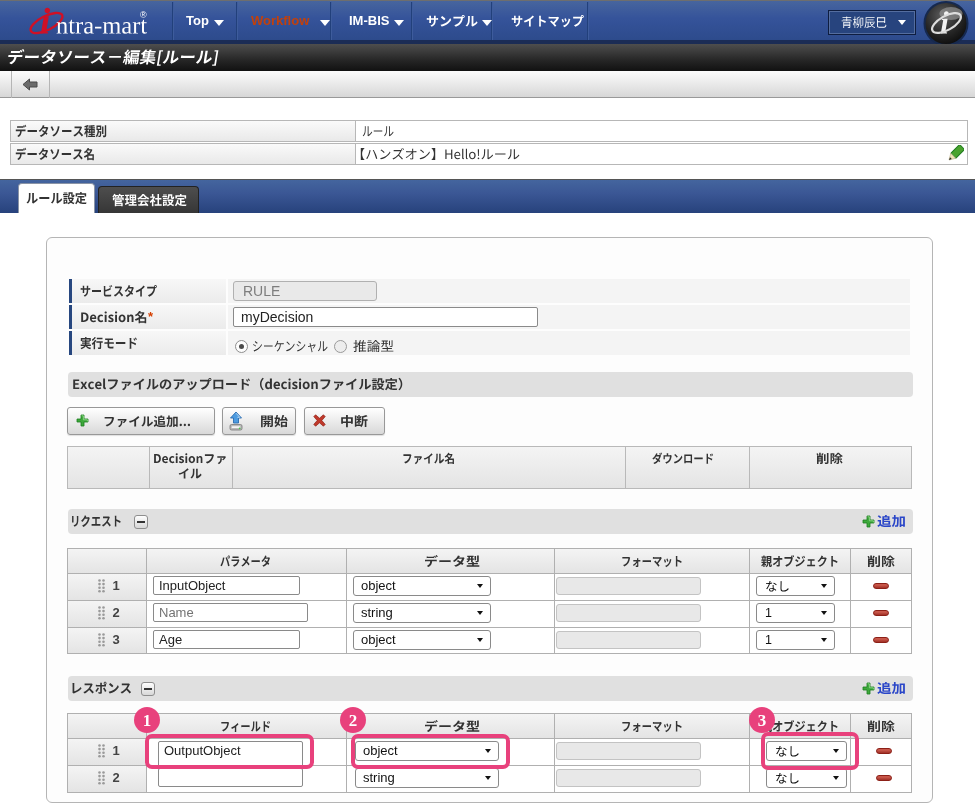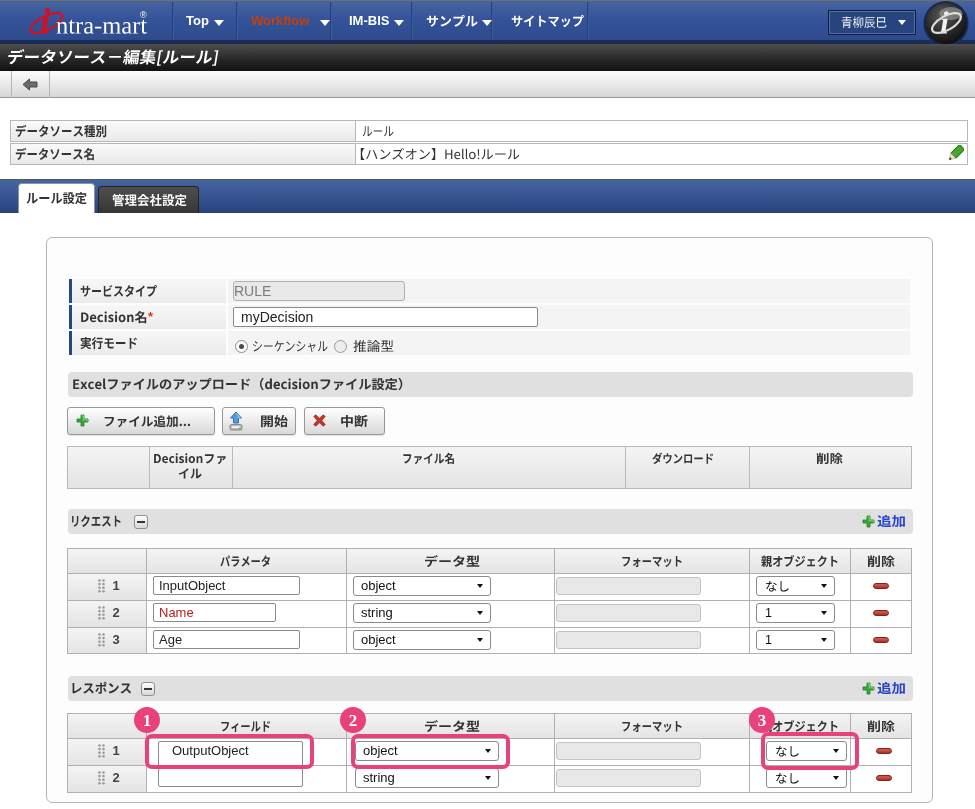--- a/index.html
+++ b/index.html
@@ -115,21 +115,21 @@
 <svg style="position:absolute;left:80px;top:281px" width="80" height="22" viewBox="0 0 80 22">
     <path transform="translate(0,15) scale(0.8462,1)" d="M0.8 -7.9V-6.1C1.0 -6.1 1.5 -6.2 2.2 -6.2H3.3V-4.4C3.3 -3.8 3.2 -3.3 3.2 -3.0H5.0C5.0 -3.3 5.0 -3.8 5.0 -4.4V-6.2H8.0V-5.7C8.0 -2.5 6.9 -1.4 4.4 -0.5L5.8 0.8C8.9 -0.6 9.7 -2.5 9.7 -5.7V-6.2H10.7C11.4 -6.2 11.8 -6.2 12.1 -6.1V-7.9C11.8 -7.8 11.4 -7.8 10.7 -7.8H9.7V-9.1C9.7 -9.7 9.8 -10.1 9.8 -10.3H8.0C8.0 -10.1 8.0 -9.7 8.0 -9.1V-7.8H5.0V-9.1C5.0 -9.6 5.0 -10.0 5.0 -10.2H3.2C3.2 -9.8 3.3 -9.4 3.3 -9.1V-7.8H2.2C1.5 -7.8 1.0 -7.9 0.8 -7.9Z M14.2 -6.0V-4.0C14.7 -4.0 15.5 -4.0 16.3 -4.0C17.8 -4.0 22.1 -4.0 23.3 -4.0C23.8 -4.0 24.5 -4.0 24.8 -4.0V-6.0C24.5 -6.0 23.9 -5.9 23.3 -5.9C22.1 -5.9 17.8 -5.9 16.3 -5.9C15.6 -5.9 14.7 -6.0 14.2 -6.0Z M35.6 -10.5 34.6 -10.1C34.9 -9.6 35.3 -8.8 35.6 -8.3L36.6 -8.7C36.4 -9.2 35.9 -10.0 35.6 -10.5ZM37.1 -11.1 36.1 -10.7C36.5 -10.2 36.9 -9.5 37.2 -8.9L38.2 -9.3C38.0 -9.8 37.5 -10.6 37.1 -11.1ZM30.0 -10.0H28.1C28.1 -9.6 28.2 -8.9 28.2 -8.6C28.2 -7.8 28.2 -3.0 28.2 -1.5C28.2 -0.4 28.8 0.2 30.0 0.4C30.5 0.5 31.3 0.6 32.1 0.6C33.6 0.6 35.5 0.5 36.8 0.3V-1.6C35.7 -1.3 33.6 -1.2 32.2 -1.2C31.7 -1.2 31.1 -1.2 30.7 -1.2C30.1 -1.4 29.9 -1.5 29.9 -2.1V-4.5C31.6 -4.9 33.7 -5.5 35.0 -6.0C35.4 -6.2 36.0 -6.4 36.5 -6.7L35.8 -8.3C35.3 -8.0 34.9 -7.8 34.4 -7.6C33.2 -7.1 31.4 -6.5 29.9 -6.2V-8.6C29.9 -9.0 29.9 -9.6 30.0 -10.0Z M49.8 -8.8 48.8 -9.6C48.5 -9.5 48.0 -9.4 47.4 -9.4C46.9 -9.4 43.5 -9.4 42.8 -9.4C42.5 -9.4 41.7 -9.5 41.3 -9.5V-7.7C41.6 -7.7 42.3 -7.8 42.8 -7.8C43.4 -7.8 46.7 -7.8 47.3 -7.8C47.0 -6.9 46.2 -5.6 45.3 -4.6C44.1 -3.2 42.1 -1.6 40.0 -0.9L41.3 0.5C43.1 -0.3 44.8 -1.7 46.2 -3.1C47.4 -1.9 48.6 -0.6 49.5 0.6L51.0 -0.7C50.2 -1.7 48.6 -3.3 47.3 -4.4C48.2 -5.6 48.9 -7.0 49.4 -8.0C49.5 -8.3 49.7 -8.7 49.8 -8.8Z M59.4 -10.3 57.5 -10.9C57.4 -10.4 57.1 -9.8 56.9 -9.5C56.3 -8.4 55.1 -6.6 52.8 -5.2L54.2 -4.1C55.5 -5.0 56.7 -6.3 57.6 -7.5H61.3C61.1 -6.7 60.6 -5.6 59.9 -4.6C59.1 -5.2 58.3 -5.7 57.6 -6.1L56.4 -4.9C57.1 -4.5 57.9 -3.9 58.8 -3.3C57.7 -2.2 56.3 -1.1 54.0 -0.5L55.5 0.9C57.6 0.1 59.0 -1.0 60.2 -2.2C60.7 -1.8 61.2 -1.4 61.5 -1.1L62.8 -2.5C62.4 -2.8 61.9 -3.2 61.3 -3.6C62.3 -4.9 62.9 -6.3 63.3 -7.4C63.4 -7.7 63.5 -8.0 63.7 -8.3L62.4 -9.1C62.1 -9.0 61.6 -9.0 61.2 -9.0H58.6C58.7 -9.3 59.1 -9.8 59.4 -10.3Z M65.8 -5.1 66.6 -3.4C68.2 -3.9 69.9 -4.6 71.2 -5.3V-1.1C71.2 -0.6 71.2 0.3 71.1 0.6H73.2C73.1 0.2 73.1 -0.6 73.1 -1.1V-6.4C74.3 -7.2 75.6 -8.2 76.6 -9.2L75.2 -10.5C74.3 -9.5 72.8 -8.2 71.5 -7.4C70.0 -6.5 68.1 -5.7 65.8 -5.1Z M88.5 -9.5C88.5 -9.9 88.8 -10.3 89.2 -10.3C89.6 -10.3 89.9 -9.9 89.9 -9.5C89.9 -9.1 89.6 -8.8 89.2 -8.8C88.8 -8.8 88.5 -9.1 88.5 -9.5ZM87.6 -9.5 87.7 -9.3C87.4 -9.2 87.1 -9.2 86.9 -9.2C86.2 -9.2 81.9 -9.2 80.9 -9.2C80.5 -9.2 79.7 -9.3 79.4 -9.3V-7.5C79.7 -7.5 80.3 -7.6 80.9 -7.6C81.9 -7.6 86.2 -7.6 87.0 -7.6C86.8 -6.4 86.3 -5.0 85.4 -3.9C84.4 -2.6 82.9 -1.4 80.3 -0.8L81.8 0.7C84.1 -0.0 85.8 -1.3 87.0 -2.9C88.1 -4.3 88.6 -6.3 88.9 -7.6L89.0 -8.0L89.2 -8.0C90.1 -8.0 90.8 -8.7 90.8 -9.5C90.8 -10.4 90.1 -11.1 89.2 -11.1C88.3 -11.1 87.6 -10.4 87.6 -9.5Z" fill="#333"></path>
   </svg>
 <svg style="position:absolute;left:80px;top:307px" width="70" height="22" viewBox="0 0 70 22">
     <path transform="translate(0,15)" d="M1.2 0.0H3.9C6.8 0.0 8.6 -1.6 8.6 -4.9C8.6 -8.1 6.8 -9.6 3.8 -9.6H1.2ZM3.1 -1.6V-8.1H3.7C5.5 -8.1 6.6 -7.2 6.6 -4.9C6.6 -2.5 5.5 -1.6 3.7 -1.6Z M13.5 0.2C14.4 0.2 15.3 -0.1 16.0 -0.6L15.4 -1.8C14.8 -1.5 14.3 -1.3 13.7 -1.3C12.6 -1.3 11.9 -1.9 11.7 -3.1H16.2C16.2 -3.3 16.3 -3.6 16.3 -4.0C16.3 -6.0 15.2 -7.5 13.2 -7.5C11.5 -7.5 9.9 -6.0 9.9 -3.6C9.9 -1.2 11.4 0.2 13.5 0.2ZM11.7 -4.4C11.8 -5.4 12.5 -6.0 13.3 -6.0C14.2 -6.0 14.7 -5.4 14.7 -4.4Z M21.0 0.2C21.8 0.2 22.6 -0.1 23.3 -0.7L22.6 -2.0C22.2 -1.6 21.7 -1.4 21.2 -1.4C20.1 -1.4 19.4 -2.3 19.4 -3.6C19.4 -5.0 20.1 -5.9 21.2 -5.9C21.6 -5.9 22.0 -5.7 22.3 -5.4L23.2 -6.6C22.7 -7.1 22.0 -7.5 21.1 -7.5C19.1 -7.5 17.4 -6.1 17.4 -3.6C17.4 -1.2 19.0 0.2 21.0 0.2Z M24.7 0.0H26.6V-7.3H24.7ZM25.7 -8.5C26.3 -8.5 26.8 -8.9 26.8 -9.5C26.8 -10.1 26.3 -10.5 25.7 -10.5C25.0 -10.5 24.6 -10.1 24.6 -9.5C24.6 -8.9 25.0 -8.5 25.7 -8.5Z M30.7 0.2C32.6 0.2 33.6 -0.8 33.6 -2.1C33.6 -3.5 32.6 -4.0 31.6 -4.3C30.8 -4.6 30.2 -4.8 30.2 -5.3C30.2 -5.7 30.5 -6.0 31.1 -6.0C31.7 -6.0 32.2 -5.8 32.7 -5.4L33.6 -6.6C33.0 -7.0 32.1 -7.5 31.1 -7.5C29.4 -7.5 28.4 -6.5 28.4 -5.2C28.4 -4.0 29.4 -3.5 30.3 -3.1C31.1 -2.8 31.8 -2.6 31.8 -2.0C31.8 -1.6 31.5 -1.2 30.8 -1.2C30.1 -1.2 29.5 -1.5 28.8 -2.0L28.0 -0.8C28.7 -0.2 29.8 0.2 30.7 0.2Z M35.1 0.0H37.0V-7.3H35.1ZM36.1 -8.5C36.7 -8.5 37.2 -8.9 37.2 -9.5C37.2 -10.1 36.7 -10.5 36.1 -10.5C35.4 -10.5 35.0 -10.1 35.0 -9.5C35.0 -8.9 35.4 -8.5 36.1 -8.5Z M42.1 0.2C43.9 0.2 45.6 -1.2 45.6 -3.6C45.6 -6.1 43.9 -7.5 42.1 -7.5C40.3 -7.5 38.6 -6.1 38.6 -3.6C38.6 -1.2 40.3 0.2 42.1 0.2ZM42.1 -1.4C41.1 -1.4 40.5 -2.3 40.5 -3.6C40.5 -5.0 41.1 -5.9 42.1 -5.9C43.1 -5.9 43.6 -5.0 43.6 -3.6C43.6 -2.3 43.1 -1.4 42.1 -1.4Z M47.2 0.0H49.1V-5.0C49.6 -5.5 50.0 -5.8 50.6 -5.8C51.3 -5.8 51.6 -5.4 51.6 -4.3V0.0H53.5V-4.5C53.5 -6.4 52.9 -7.5 51.3 -7.5C50.3 -7.5 49.6 -6.9 48.9 -6.3H48.9L48.8 -7.3H47.2Z M59.1 -11.1C58.4 -9.7 57.0 -8.1 54.8 -7.0C55.1 -6.7 55.7 -6.1 55.9 -5.7C56.4 -6.0 56.9 -6.4 57.4 -6.7C58.0 -6.2 58.8 -5.5 59.3 -4.9C58.0 -3.9 56.4 -3.1 54.8 -2.7C55.1 -2.4 55.5 -1.7 55.7 -1.3C56.7 -1.6 57.6 -2.0 58.6 -2.5V1.2H60.1V0.7H64.6V1.2H66.2V-4.7H61.5C62.8 -6.0 63.9 -7.5 64.5 -9.3L63.5 -9.8L63.2 -9.8H60.3C60.5 -10.1 60.7 -10.4 60.9 -10.8ZM64.6 -0.8H60.1V-3.3H64.6ZM59.1 -8.4H62.4C61.9 -7.5 61.3 -6.7 60.6 -6.0C60.0 -6.6 59.2 -7.2 58.5 -7.7C58.7 -7.9 59.0 -8.2 59.1 -8.4Z" fill="#333"></path>
   </svg>
 <div class="ab" style="left:148px;top:309px;color:#d43f00;font-weight:bold;font-size:13px">*</div>
 <svg style="position:absolute;left:80px;top:333px" width="61" height="22" viewBox="0 0 61 22">
     <path transform="translate(0,15) scale(0.8923,1)" d="M2.3 -5.5V-4.2H5.6C5.6 -3.9 5.6 -3.7 5.5 -3.4H0.8V-2.0H4.7C4.0 -1.3 2.8 -0.6 0.6 -0.1C0.9 0.2 1.4 0.8 1.5 1.2C4.2 0.4 5.7 -0.6 6.4 -1.7C7.5 -0.1 9.0 0.8 11.5 1.2C11.7 0.8 12.1 0.2 12.4 -0.2C10.4 -0.4 8.9 -1.0 8.0 -2.0H12.2V-3.4H7.1C7.1 -3.7 7.2 -3.9 7.2 -4.2H10.8V-5.5H7.2V-6.2H11.0V-7.1H12.1V-9.9H7.3V-11.0H5.7V-9.9H0.9V-7.1H2.1V-6.2H5.6V-5.5ZM5.6 -8.2V-7.5H2.5V-8.5H10.5V-7.5H7.2V-8.2Z M18.8 -10.3V-8.8H25.2V-10.3ZM16.3 -11.0C15.7 -10.1 14.4 -9.0 13.3 -8.3C13.6 -8.0 14.0 -7.3 14.2 -7.0C15.5 -7.9 16.9 -9.2 17.8 -10.4ZM18.3 -6.7V-5.2H22.1V-0.7C22.1 -0.5 22.0 -0.4 21.8 -0.4C21.6 -0.4 20.7 -0.4 19.9 -0.5C20.1 0.0 20.4 0.7 20.4 1.1C21.6 1.1 22.4 1.1 23.0 0.9C23.5 0.6 23.7 0.2 23.7 -0.6V-5.2H25.5V-6.7ZM16.8 -8.2C16.0 -6.7 14.5 -5.2 13.2 -4.3C13.5 -4.0 14.0 -3.3 14.3 -3.0C14.6 -3.2 15.0 -3.6 15.3 -3.9V1.2H16.9V-5.7C17.4 -6.3 17.9 -7.0 18.3 -7.6Z M27.4 -5.8V-4.1C27.8 -4.1 28.4 -4.2 28.8 -4.2H30.9V-1.7C30.9 -0.4 31.5 0.5 33.9 0.5C35.1 0.5 36.6 0.4 37.4 0.4L37.5 -1.4C36.5 -1.3 35.3 -1.2 34.2 -1.2C33.1 -1.2 32.7 -1.5 32.7 -2.2V-4.2H36.7C36.9 -4.2 37.5 -4.2 37.9 -4.1L37.9 -5.8C37.5 -5.8 36.9 -5.8 36.6 -5.8H32.7V-8.0H35.8C36.2 -8.0 36.6 -7.9 36.9 -7.9V-9.6C36.6 -9.5 36.2 -9.5 35.8 -9.5C34.6 -9.5 30.6 -9.5 29.5 -9.5C29.0 -9.5 28.6 -9.5 28.2 -9.6V-7.9C28.6 -8.0 29.0 -8.0 29.5 -8.0H30.9V-5.8H28.8C28.4 -5.8 27.7 -5.8 27.4 -5.8Z M40.2 -6.0V-4.0C40.7 -4.0 41.5 -4.0 42.3 -4.0C43.8 -4.0 48.1 -4.0 49.3 -4.0C49.8 -4.0 50.5 -4.0 50.8 -4.0V-6.0C50.5 -6.0 49.9 -5.9 49.3 -5.9C48.1 -5.9 43.8 -5.9 42.3 -5.9C41.6 -5.9 40.7 -6.0 40.2 -6.0Z M60.9 -9.7 59.8 -9.2C60.3 -8.5 60.5 -8.0 60.9 -7.2L62.0 -7.7C61.8 -8.3 61.2 -9.1 60.9 -9.7ZM62.6 -10.4 61.5 -9.9C62.0 -9.2 62.3 -8.7 62.7 -7.9L63.8 -8.5C63.5 -9.0 62.9 -9.9 62.6 -10.4ZM55.7 -1.1C55.7 -0.5 55.6 0.2 55.5 0.8H57.6C57.5 0.2 57.5 -0.7 57.5 -1.1V-4.7C58.9 -4.3 60.8 -3.5 62.2 -2.8L62.9 -4.6C61.7 -5.2 59.2 -6.1 57.5 -6.6V-8.5C57.5 -9.1 57.5 -9.6 57.6 -10.1H55.5C55.6 -9.6 55.7 -9.0 55.7 -8.5C55.7 -7.4 55.7 -2.1 55.7 -1.1Z" fill="#333"></path>
   </svg>
-<div class="ab" style="left:233px;top:281px;width:172px;height:20px;background:#e9e9e9;border:1px solid #b0b0b0;border-radius:3px;color:#7d7d7d;font-size:14px;line-height:18px;">RULE</div>
+<div class="ab" style="left:233px;top:281px;width:144px;height:20px;background:#e9e9e9;border:1px solid #b0b0b0;border-radius:3px;color:#7d7d7d;font-size:14px;line-height:18px;padding-left:9px">RULE</div>
 <div class="ab" style="left:233px;top:307px;width:305px;height:20px;background:#fff;border:1px solid #8a8a8a;border-radius:2px;color:#222;font-size:14px;line-height:18px;padding-left:7px">myDecision</div>
 <div class="ab" style="left:235px;top:340px;width:13px;height:13px;border-radius:50%;background:#fdfdfd;border:1px solid #8e8e8e"></div>
 <div class="ab" style="left:239px;top:344px;width:5px;height:5px;border-radius:50%;background:#4a4a4a"></div>
 <svg style="position:absolute;left:252px;top:336px" width="79" height="22" viewBox="0 0 79 22">
     <path transform="translate(0,15) scale(0.8352,1)" d="M3.9 -10.0 3.3 -9.1C4.1 -8.7 5.5 -7.7 6.1 -7.3L6.7 -8.2C6.2 -8.6 4.7 -9.6 3.9 -10.0ZM2.0 -0.7 2.6 0.4C3.8 0.1 5.6 -0.5 6.9 -1.2C8.9 -2.5 10.8 -4.1 11.9 -5.9L11.2 -7.0C10.2 -5.1 8.5 -3.4 6.3 -2.2C5.0 -1.5 3.4 -0.9 2.0 -0.7ZM1.9 -7.1 1.4 -6.2C2.2 -5.8 3.6 -4.9 4.2 -4.4L4.8 -5.3C4.2 -5.7 2.7 -6.6 1.9 -7.1Z M14.3 -5.6V-4.4C14.7 -4.4 15.4 -4.4 16.1 -4.4C17.1 -4.4 22.3 -4.4 23.3 -4.4C23.9 -4.4 24.4 -4.4 24.7 -4.4V-5.6C24.4 -5.6 23.9 -5.6 23.3 -5.6C22.3 -5.6 17.1 -5.6 16.1 -5.6C15.4 -5.6 14.7 -5.6 14.3 -5.6Z M31.4 -10.0 30.1 -10.3C30.1 -10.0 30.0 -9.6 29.9 -9.3C29.8 -8.8 29.5 -8.1 29.2 -7.4C28.7 -6.6 27.8 -5.3 26.9 -4.6L27.9 -4.0C28.7 -4.7 29.5 -5.8 30.1 -6.8H33.4C33.2 -3.5 31.8 -1.8 30.5 -0.8C30.2 -0.6 29.8 -0.4 29.5 -0.2L30.6 0.5C32.8 -0.9 34.3 -3.1 34.5 -6.8H36.7C37.0 -6.8 37.5 -6.8 37.9 -6.8V-7.9C37.5 -7.8 37.0 -7.8 36.7 -7.8H30.5C30.7 -8.3 30.9 -8.8 31.0 -9.1C31.1 -9.4 31.3 -9.8 31.4 -10.0Z M42.0 -9.5 41.2 -8.7C42.2 -8.1 43.8 -6.7 44.4 -6.0L45.3 -6.8C44.5 -7.6 42.9 -8.9 42.0 -9.5ZM40.8 -0.8 41.5 0.2C43.7 -0.2 45.3 -0.9 46.6 -1.8C48.6 -3.0 50.1 -4.8 51.0 -6.4L50.4 -7.5C49.6 -5.9 48.0 -4.0 46.0 -2.7C44.8 -1.9 43.1 -1.2 40.8 -0.8Z M55.9 -10.0 55.3 -9.1C56.1 -8.7 57.5 -7.7 58.1 -7.3L58.7 -8.2C58.2 -8.6 56.7 -9.6 55.9 -10.0ZM54.0 -0.7 54.6 0.4C55.8 0.1 57.6 -0.5 58.9 -1.2C60.9 -2.5 62.8 -4.1 63.9 -5.9L63.2 -7.0C62.2 -5.1 60.5 -3.4 58.3 -2.2C57.0 -1.5 55.4 -0.9 54.0 -0.7ZM54.0 -7.1 53.4 -6.2C54.2 -5.8 55.6 -4.9 56.2 -4.4L56.8 -5.3C56.2 -5.7 54.7 -6.6 54.0 -7.1Z M76.2 -6.2 75.6 -6.6C75.5 -6.6 75.3 -6.5 75.1 -6.5C74.7 -6.4 72.4 -5.9 70.6 -5.6L70.2 -7.1C70.1 -7.4 70.0 -7.7 70.0 -8.0L68.9 -7.7C69.0 -7.5 69.1 -7.2 69.2 -6.9L69.6 -5.4L68.0 -5.1C67.7 -5.1 67.3 -5.0 67.0 -5.0L67.2 -4.0L69.9 -4.5L71.2 0.2C71.3 0.5 71.3 0.9 71.4 1.2L72.5 0.9C72.4 0.7 72.3 0.2 72.2 0.0C72.0 -0.6 71.4 -2.9 70.8 -4.7L74.8 -5.5C74.3 -4.7 73.4 -3.5 72.6 -2.8L73.5 -2.4C74.4 -3.2 75.7 -5.1 76.2 -6.2Z M84.8 -0.3 85.5 0.3C85.6 0.2 85.7 0.1 85.9 0.0C87.5 -0.7 89.3 -2.1 90.4 -3.6L89.8 -4.5C88.8 -3.0 87.2 -1.8 86.0 -1.3C86.0 -1.7 86.0 -8.0 86.0 -8.8C86.0 -9.3 86.0 -9.6 86.0 -9.8H84.8C84.8 -9.6 84.9 -9.3 84.9 -8.8C84.9 -8.0 84.9 -1.6 84.9 -1.0C84.9 -0.7 84.9 -0.5 84.8 -0.3ZM78.9 -0.3 79.8 0.3C80.9 -0.6 81.8 -1.9 82.1 -3.2C82.5 -4.5 82.5 -7.3 82.5 -8.8C82.5 -9.2 82.6 -9.6 82.6 -9.7H81.4C81.5 -9.4 81.5 -9.2 81.5 -8.8C81.5 -7.3 81.5 -4.7 81.1 -3.5C80.7 -2.3 80.0 -1.1 78.9 -0.3Z" fill="#333"></path>
   </svg>
 <div class="ab" style="left:334px;top:340px;width:13px;height:13px;border-radius:50%;background:#ededed;border:1px solid #9a9a9a"></div>
 <svg style="position:absolute;left:353px;top:336px" width="44" height="22" viewBox="0 0 44 22">
     <path transform="translate(0,15) scale(1.0513,1)" d="M8.7 -5.0V-3.2H6.6V-5.0ZM6.6 -10.9C6.1 -9.0 5.1 -7.3 4.0 -6.1C4.2 -5.9 4.5 -5.5 4.7 -5.3C5.0 -5.7 5.3 -6.1 5.6 -6.5V1.0H6.6V0.4H12.5V-0.5H9.6V-2.4H11.9V-3.2H9.6V-5.0H11.9V-5.8H9.6V-7.6H12.3V-8.5H9.7C10.0 -9.1 10.3 -9.9 10.6 -10.6L9.6 -10.9C9.4 -10.2 9.0 -9.2 8.7 -8.5H6.7C7.0 -9.2 7.3 -9.9 7.5 -10.7ZM8.7 -5.8H6.6V-7.6H8.7ZM8.7 -2.4V-0.5H6.6V-2.4ZM2.3 -10.9V-8.3H0.6V-7.4H2.3V-4.5L0.4 -4.0L0.6 -3.1L2.3 -3.6V-0.1C2.3 0.0 2.3 0.1 2.1 0.1C1.9 0.1 1.4 0.1 0.8 0.1C0.9 0.4 1.1 0.8 1.1 1.0C2.0 1.0 2.5 1.0 2.8 0.8C3.2 0.7 3.3 0.4 3.3 -0.2V-3.9L4.7 -4.3L4.5 -5.2L3.3 -4.8V-7.4H4.5V-8.3H3.3V-10.9Z M21.6 -10.0C22.4 -8.8 23.8 -7.4 25.1 -6.5C25.2 -6.8 25.5 -7.1 25.6 -7.4C24.3 -8.1 22.9 -9.5 22.0 -10.9H21.1C20.4 -9.6 19.0 -8.1 17.6 -7.2C17.8 -7.0 18.0 -6.7 18.1 -6.4C19.5 -7.4 20.9 -8.8 21.6 -10.0ZM19.4 -7.3V-6.5H23.9V-7.3ZM14.1 -7.0V-6.2H17.6V-7.0ZM14.1 -10.5V-9.7H17.5V-10.5ZM14.1 -5.3V-4.5H17.6V-5.3ZM13.5 -8.8V-7.9H18.0V-8.8ZM24.0 -4.6V-2.7H22.9V-4.6ZM18.4 -5.4V1.0H19.3V-1.9H20.4V0.9H21.1V-1.9H22.2V0.9H22.9V-1.9H24.0V0.1C24.0 0.2 24.0 0.2 23.9 0.2C23.8 0.2 23.5 0.2 23.1 0.2C23.2 0.5 23.3 0.8 23.4 1.0C23.9 1.0 24.3 1.0 24.6 0.9C24.8 0.7 24.9 0.5 24.9 0.1V-5.4ZM20.4 -4.6V-2.7H19.3V-4.6ZM21.1 -4.6H22.2V-2.7H21.1ZM14.0 -3.5V0.9H14.9V0.3H17.6V-3.5ZM14.9 -2.7H16.7V-0.5H14.9Z M34.3 -10.2V-5.8H35.2V-10.2ZM36.7 -10.8V-5.0C36.7 -4.9 36.6 -4.8 36.4 -4.8C36.2 -4.8 35.6 -4.8 34.8 -4.8C35.0 -4.5 35.1 -4.2 35.2 -3.9C36.1 -3.9 36.7 -3.9 37.1 -4.1C37.5 -4.2 37.6 -4.5 37.6 -5.0V-10.8ZM31.0 -9.5V-7.7H29.4V-7.8V-9.5ZM26.9 -7.7V-6.9H28.5C28.3 -6.0 27.9 -5.1 26.8 -4.4C26.9 -4.3 27.3 -3.9 27.4 -3.7C28.7 -4.6 29.2 -5.7 29.4 -6.9H31.0V-4.1H32.0V-6.9H33.4V-7.7H32.0V-9.5H33.2V-10.4H27.3V-9.5H28.5V-7.8V-7.7ZM32.1 -4.3V-2.9H28.0V-2.0H32.1V-0.3H26.6V0.6H38.4V-0.3H33.1V-2.0H37.0V-2.9H33.1V-4.3Z" fill="#333"></path>
   </svg>
@@ -267,21 +267,21 @@
     <circle cx="1.5" cy="1.5" r="1.3" fill="#9a9a9a"></circle>
     <circle cx="1.5" cy="5.1" r="1.3" fill="#9a9a9a"></circle>
     <circle cx="1.5" cy="8.7" r="1.3" fill="#9a9a9a"></circle>
     <circle cx="1.5" cy="12.3" r="1.3" fill="#9a9a9a"></circle>
     <circle cx="5.5" cy="1.5" r="1.3" fill="#9a9a9a"></circle>
     <circle cx="5.5" cy="5.1" r="1.3" fill="#9a9a9a"></circle>
     <circle cx="5.5" cy="8.7" r="1.3" fill="#9a9a9a"></circle>
     <circle cx="5.5" cy="12.3" r="1.3" fill="#9a9a9a"></circle>
   </svg>
 <div class="ab" style="left:109px;top:605px;width:14px;height:16px;font-weight:bold;font-size:13px;color:#444;text-align:center;line-height:16px">2</div>
-<div class="ab" style="left:153px;top:603px;width:123px;height:19px;background:#fff;border:1px solid #8a8a8a;border-radius:2px;font-size:13px;line-height:17px;padding-left:5px;color:#b91c1c">Name</div>
+<div class="ab" style="left:153px;top:603px;width:155px;height:19px;background:#fff;border:1px solid #8a8a8a;border-radius:2px;font-size:13px;line-height:17px;padding-left:5px;color:#737373">Name</div>
 <div class="ab" style="left:353px;top:603px;width:138px;height:20px;background:#fff;border:1px solid #8a8a8a;border-radius:3px;font-size:13px;line-height:18px;padding-left:7px;color:#111">string</div>
 <div class="tri" style="left:477px;top:611px;border-left:3.5px solid transparent;border-right:3.5px solid transparent;border-top:4.5px solid #111"></div>
 <div class="ab" style="left:556px;top:604px;width:145px;height:18px;background:#e8e8e8;border:1px solid #c3c3c3;border-radius:3px"></div>
 <div class="ab" style="left:756px;top:603px;width:79px;height:20px;background:#fff;border:1px solid #8a8a8a;border-radius:3px;font-size:12.5px;line-height:18px;padding-left:8px;color:#111">1</div>
 <div class="tri" style="left:821px;top:611px;border-left:3.5px solid transparent;border-right:3.5px solid transparent;border-top:4.5px solid #111"></div>
 <div class="ab" style="left:873px;top:610px;width:16px;height:6px;background:linear-gradient(#c8574a 30%,#a03027);border-radius:3px;border:1px solid #8c2017"></div>
 <div class="ab" style="left:67px;top:627px;width:80px;height:27px;background:linear-gradient(#f4f4f4,#e4e4e4);border:1px solid #b0b0b0"></div>
 <div class="ab" style="left:146px;top:627px;width:201px;height:27px;background:#fff;border:1px solid #b0b0b0"></div>
 <div class="ab" style="left:346px;top:627px;width:209px;height:27px;background:#fff;border:1px solid #b0b0b0"></div>
 <div class="ab" style="left:554px;top:627px;width:196px;height:27px;background:#fff;border:1px solid #b0b0b0"></div>
@@ -336,21 +336,21 @@
     <circle cx="1.5" cy="1.5" r="1.3" fill="#9a9a9a"></circle>
     <circle cx="1.5" cy="5.1" r="1.3" fill="#9a9a9a"></circle>
     <circle cx="1.5" cy="8.7" r="1.3" fill="#9a9a9a"></circle>
     <circle cx="1.5" cy="12.3" r="1.3" fill="#9a9a9a"></circle>
     <circle cx="5.5" cy="1.5" r="1.3" fill="#9a9a9a"></circle>
     <circle cx="5.5" cy="5.1" r="1.3" fill="#9a9a9a"></circle>
     <circle cx="5.5" cy="8.7" r="1.3" fill="#9a9a9a"></circle>
     <circle cx="5.5" cy="12.3" r="1.3" fill="#9a9a9a"></circle>
   </svg>
 <div class="ab" style="left:109px;top:743px;width:14px;height:16px;font-weight:bold;font-size:13px;color:#444;text-align:center;line-height:16px">1</div>
-<div class="ab" style="left:158px;top:741px;width:145px;height:31px;background:#fff;border:1px solid #8a8a8a;border-radius:2px;font-size:13px;line-height:17px;padding-left:13px;color:#222">OutputObject</div>
+<div class="ab" style="left:158px;top:741px;width:145px;height:31px;background:#fff;border:1px solid #8a8a8a;border-radius:2px;font-size:13px;line-height:17px;padding-left:5px;color:#222">OutputObject</div>
 <div class="ab" style="left:355px;top:741px;width:144px;height:20px;background:#fff;border:1px solid #8a8a8a;border-radius:3px;font-size:13px;line-height:18px;padding-left:7px;color:#111">object</div>
 <div class="tri" style="left:485px;top:749px;border-left:3.5px solid transparent;border-right:3.5px solid transparent;border-top:4.5px solid #111"></div>
 <div class="ab" style="left:556px;top:742px;width:145px;height:18px;background:#e8e8e8;border:1px solid #c3c3c3;border-radius:3px"></div>
 <div class="ab" style="left:766px;top:741px;width:81px;height:20px;background:#fff;border:1px solid #8a8a8a;border-radius:3px"></div>
 <svg style="position:absolute;left:775px;top:741px" width="28" height="22" viewBox="0 0 28 22">
     <path transform="translate(0,15)" d="M11.1 -5.7 11.7 -6.6C11.1 -7.0 9.6 -7.8 8.7 -8.2L8.2 -7.5C9.1 -7.1 10.4 -6.3 11.1 -5.7ZM7.8 -2.1 7.8 -1.5C7.8 -0.8 7.4 -0.3 6.4 -0.3C5.4 -0.3 5.0 -0.7 5.0 -1.2C5.0 -1.8 5.6 -2.2 6.5 -2.2C6.9 -2.2 7.4 -2.2 7.8 -2.1ZM8.6 -6.1H7.6C7.6 -5.2 7.7 -3.9 7.8 -2.9C7.4 -3.0 7.0 -3.0 6.5 -3.0C5.1 -3.0 4.0 -2.3 4.0 -1.2C4.0 0.1 5.2 0.6 6.5 0.6C8.1 0.6 8.7 -0.2 8.7 -1.2L8.7 -1.7C9.5 -1.3 10.2 -0.7 10.7 -0.3L11.3 -1.1C10.6 -1.7 9.7 -2.3 8.7 -2.7L8.6 -4.7C8.6 -5.2 8.6 -5.6 8.6 -6.1ZM5.6 -9.9 4.5 -10.0C4.5 -9.3 4.3 -8.6 4.2 -7.9C3.7 -7.8 3.2 -7.8 2.7 -7.8C2.2 -7.8 1.7 -7.8 1.2 -7.9L1.3 -7.0C1.8 -6.9 2.3 -6.9 2.7 -6.9C3.1 -6.9 3.5 -6.9 3.9 -7.0C3.3 -5.5 2.2 -3.5 1.2 -2.3L2.1 -1.8C3.1 -3.1 4.2 -5.3 4.9 -7.1C5.7 -7.2 6.5 -7.3 7.1 -7.5L7.1 -8.5C6.5 -8.2 5.8 -8.1 5.2 -8.0C5.4 -8.7 5.5 -9.5 5.6 -9.9Z M16.8 -9.7 15.5 -9.8C15.6 -9.4 15.6 -8.9 15.6 -8.5C15.6 -7.2 15.5 -4.0 15.5 -2.1C15.5 -0.1 16.7 0.6 18.5 0.6C21.2 0.6 22.9 -0.9 23.7 -2.1L23.0 -3.0C22.1 -1.7 20.8 -0.4 18.5 -0.4C17.4 -0.4 16.5 -0.9 16.5 -2.2C16.5 -4.1 16.6 -7.1 16.6 -8.5C16.6 -8.9 16.7 -9.3 16.8 -9.7Z" fill="#111"></path>
   </svg>
 <div class="tri" style="left:833px;top:749px;border-left:3.5px solid transparent;border-right:3.5px solid transparent;border-top:4.5px solid #111"></div>
 <div class="ab" style="left:876px;top:748px;width:16px;height:6px;background:linear-gradient(#c8574a 30%,#a03027);border-radius:3px;border:1px solid #8c2017"></div>
 <div class="ab" style="left:67px;top:765px;width:80px;height:28px;background:linear-gradient(#f4f4f4,#e4e4e4);border:1px solid #b0b0b0"></div>

